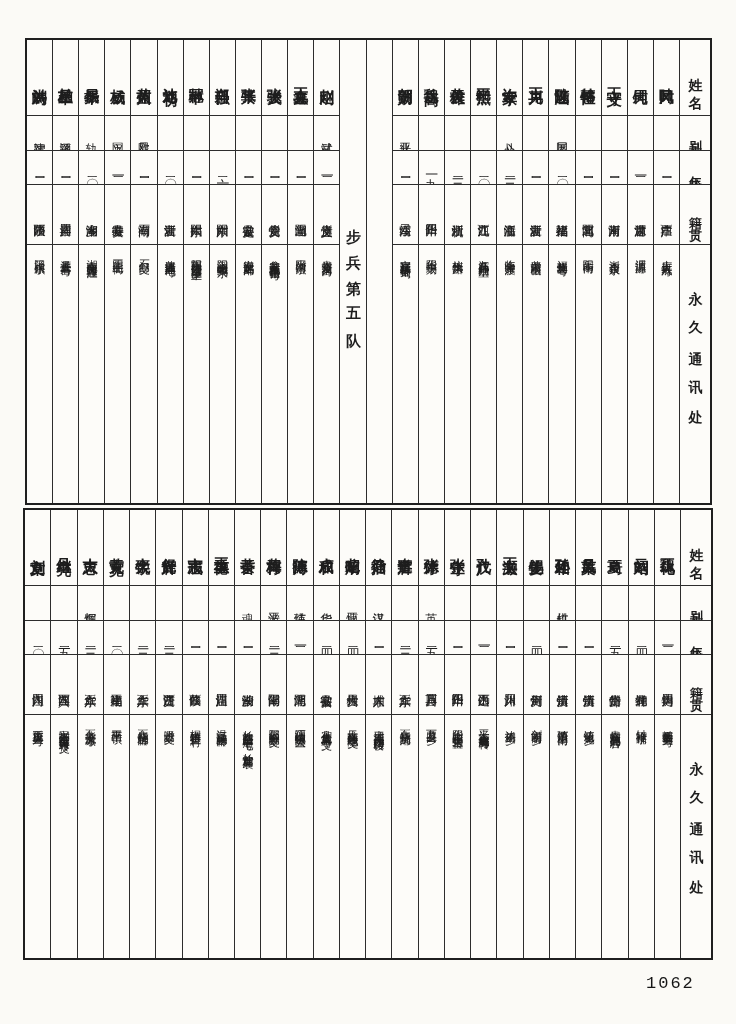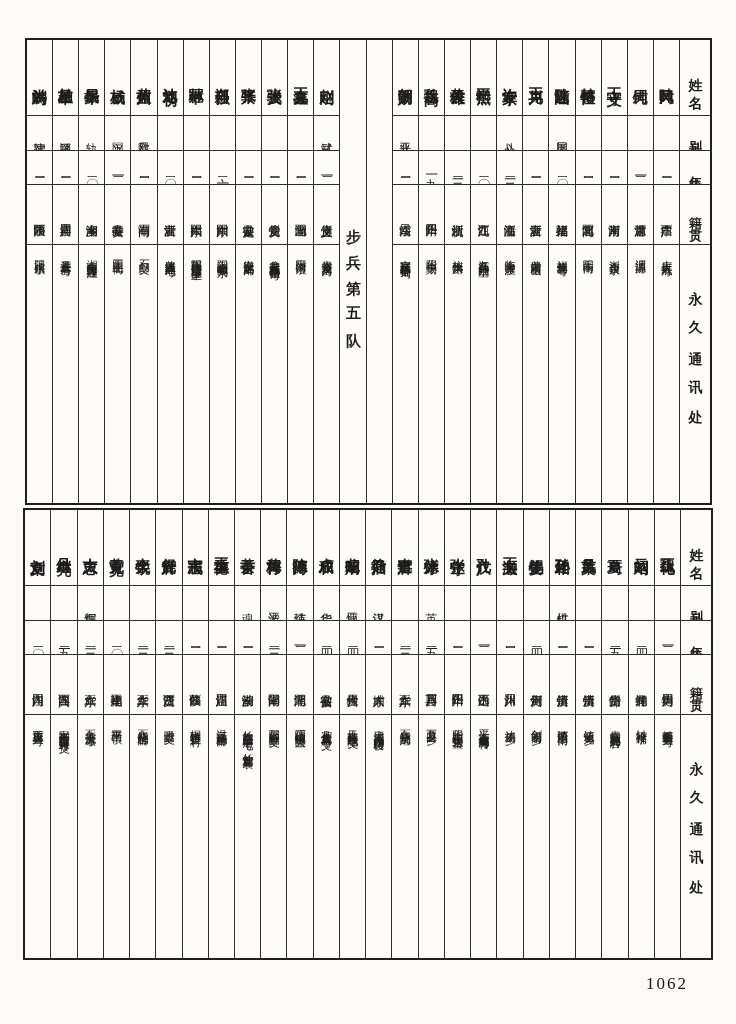--- a/index.html
+++ b/index.html
@@ -77,21 +77,21 @@
     letter-spacing:26px;
     justify-content:center;
     padding-top:20px;
   }
   .page-number{
     position:absolute;
     left:646px;top:974px;
     font-size:17px;
     letter-spacing:2px;
     color:#161616;
-    font-family:Liberation Serif, serif;
+    font-family:Liberation Mono, monospace;
   }
 </style>
 </head>
 <body>
 
 <div class="page">
   <div id="table-0" class="grid-table">
   <div class="col col-header">
     <div class="cell cell-name">姓名</div>
     <div class="cell cell-alias">别号</div>

